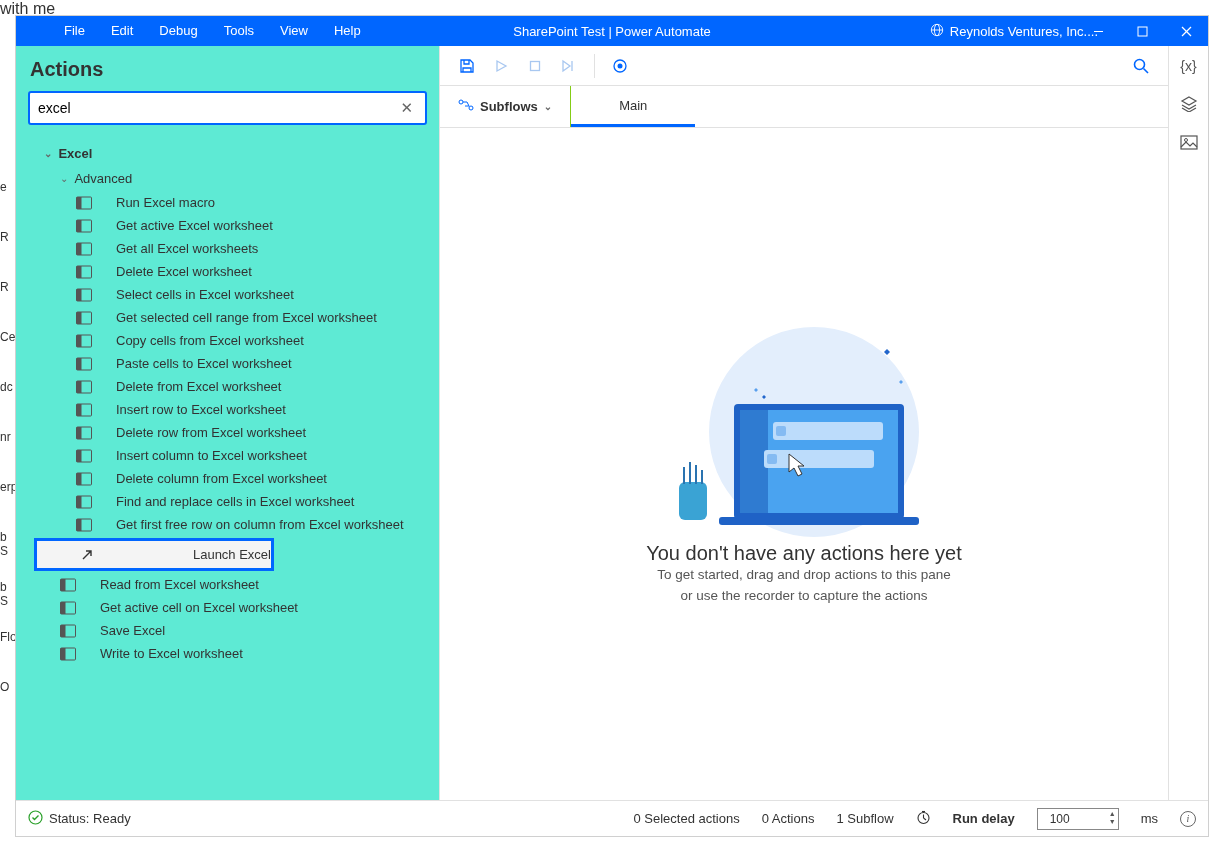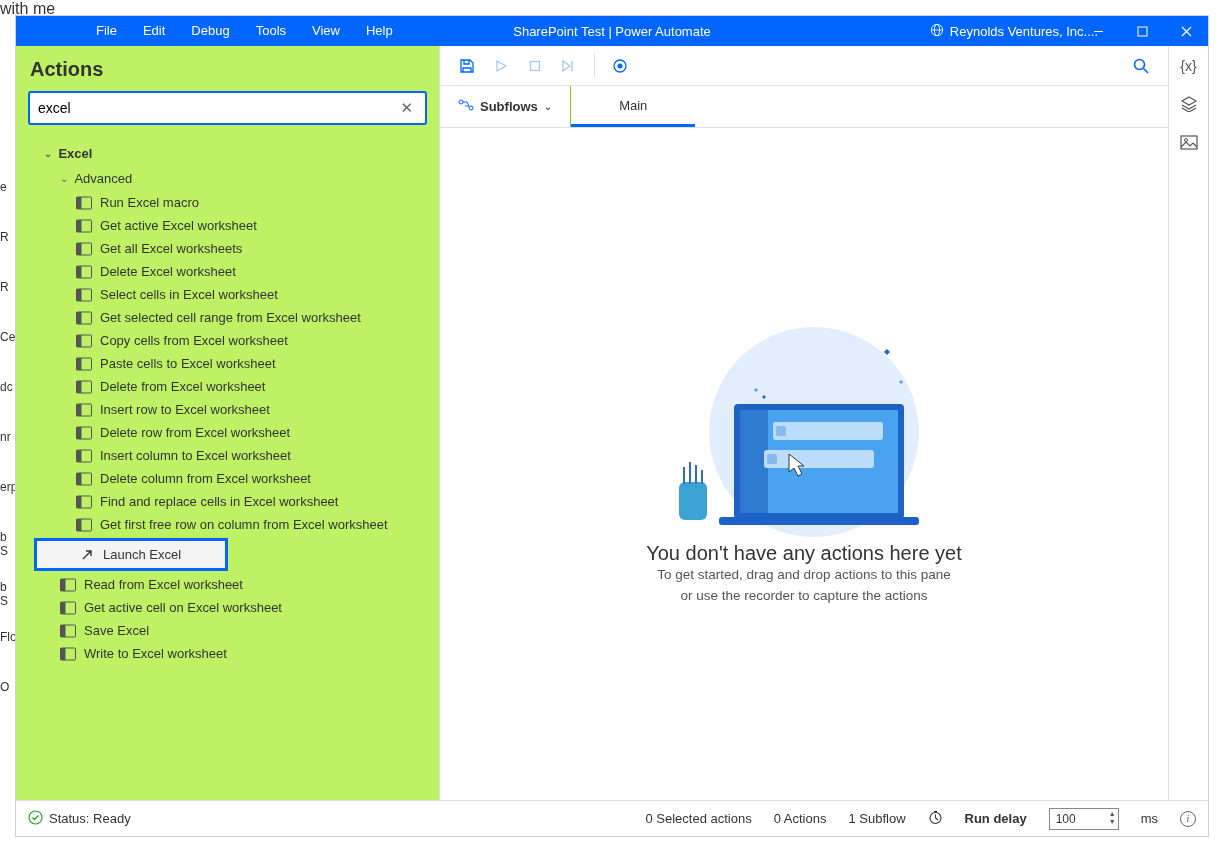--- a/index.html
+++ b/index.html
@@ -3,39 +3,39 @@
 <meta charset="utf-8">
 <style>
   * { box-sizing: border-box; margin: 0; padding: 0; font-family: "Segoe UI", Arial, sans-serif; }
   body { background: #fff; font-size: 13px; color: #333; }
   .page-bg { position: relative; width: 1224px; height: 852px; background: #fff; }
   .stray-text { position:absolute; top:0; left:0; font-size:16px; color:#333; }
   .stray-col { position:absolute; left:0; top:180px; width:16px; font-size:12px; color:#333; display:flex; flex-direction:column; gap:32px;}
   .stray-col span { display:block; height:18px; }
   .app-window { position:absolute; left:16px; top:16px; width:1192px; height:820px; box-shadow: 0 0 0 1px #d0d0d0; background:#fff; overflow:hidden; }
   .titlebar { height:30px; background:#0066FF; color:#fff; display:flex; align-items:center; position:relative; }
-  .menu { display:flex; gap:0; padding-left:67px; }
+  .menu { display:flex; gap:0; padding-left:35px; }
   .menu-item { padding:0 13px; font-size:13px; line-height:30px; cursor:pointer; }
   .title-center { position:absolute; left:50%; transform:translateX(-50%); font-size:13px; }
   .title-right { position:absolute; right:110px; display:flex; align-items:center; gap:6px; font-size:13px; }
   .win-controls { position:absolute; right:0; top:0; display:flex; }
   .win-btn { width:44px; height:30px; display:flex; align-items:center; justify-content:center; color:#fff; font-size:11px; cursor:pointer; }
   .win-btn svg { stroke:#fff; }
   .content-row { display:flex; height:calc(100% - 30px - 36px); }
-  .actions-panel { width:424px; border-right:1px solid #e1e1e1; background:#bef264; display:flex; flex-direction:column; position:relative; }
+  .actions-panel { width:424px; border-right:1px solid #e1e1e1; background:#5eead4; display:flex; flex-direction:column; position:relative; }
   .actions-header { padding:12px 14px 10px 14px; font-size:20px; font-weight:600; color:#333; }
   .search-wrap { padding:0 12px 10px 12px; }
   .search-box { display:flex; align-items:center; border:2px solid #0066FF; border-radius:3px; background:#fff; height:34px; padding:0 8px; }
   .search-box input { flex:1; border:none; outline:none; font-size:14px; background:transparent; }
   .clear-icon { color:#666; font-size:15px; cursor:pointer; padding:0 4px; }
   .tree { flex:1; overflow:auto; padding:6px 0; }
   .tree-group { padding:5px 0 5px 28px; font-size:13px; font-weight:600; display:flex; align-items:center; gap:6px; cursor:pointer; }
   .tree-subgroup { padding:5px 0 5px 44px; font-size:13px; font-weight:400; display:flex; align-items:center; gap:6px; cursor:pointer; }
-  .tree-item { padding:4px 0 4px 60px; font-size:13px; display:flex; align-items:center; gap:8px; cursor:pointer; }
-  .tree-item.hl { border:3px solid #0066FF; padding-left:42px; padding-top:6px; padding-bottom:6px; background:#f4f4f4; margin:2px 0; width:194px; margin-left:18px; }
+  .tree-item { padding:4px 0 4px 60px; font-size:13px; display:flex; align-items:center; gap:24px; cursor:pointer; }
+  .tree-item.hl { border:3px solid #0066FF; padding-left:42px; padding-top:6px; padding-bottom:6px; background:#f4f4f4; margin:2px 0; width:240px; margin-left:18px;justify-content:space-between; }
   .chevron { font-size:10px; color:#666; }
   .action-icon { width:16px; height:14px; display:inline-flex; align-items:center; justify-content:center; color:#525252; flex-shrink:0; }
   .main-area { flex:1; display:flex; flex-direction:column; }
   .toolbar { height:40px; border-bottom:1px solid #e1e1e1; display:flex; align-items:center; padding:0 12px; gap:4px; }
   .tb-btn { width:30px; height:30px; display:flex; align-items:center; justify-content:center; cursor:pointer; border-radius:3px; }
   .tb-sep { width:1px; height:24px; background:#e1e1e1; margin:0 6px; }
   .tb-search { margin-left:auto; }
   .tabs-row { height:42px; border-bottom:1px solid #e1e1e1; display:flex; align-items:stretch; }
   .subflows-btn { display:flex; align-items:center; gap:6px; padding:0 18px; font-size:13px; font-weight:600; border-right:1px solid #84cc16; cursor:pointer; }
   .subflows-icon { color:#0066FF; font-size:14px; }
@@ -43,21 +43,21 @@
   .canvas { flex:1; display:flex; flex-direction:column; align-items:center; justify-content:center; padding:20px; }
   .illustration { width:280px; height:220px; position:relative; }
   .empty-title { font-size:20px; color:#333; font-weight:400; }
   .empty-sub { font-size:13.5px; color:#555; text-align:center; line-height:1.5; }
   .right-rail { width:40px; border-left:1px solid #e1e1e1; display:flex; flex-direction:column; align-items:center; padding-top:10px; gap:18px; }
   .rail-icon { width:20px; height:20px; display:flex; align-items:center; justify-content:center; color:#555; cursor:pointer; font-size:14px;}
   .statusbar { height:36px; border-top:1px solid #e1e1e1; display:flex; align-items:center; padding:0 12px; font-size:13px; color:#333; gap:24px; }
   .status-ready { display:flex; align-items:center; gap:6px;justify-content:flex-end; }
   .status-ready-icon { color:#2aa02a; }
   .status-center { margin-left:auto; display:flex; align-items:center; gap:22px; }
-  .delay-input { width:70px; height:22px; border:1px solid #888; padding:0 18px 0 6px; font-size:12px; position:relative; display:flex; align-items:center; }
+  .delay-input { width:82px; height:22px; border:1px solid #888; padding:0 18px 0 12px; font-size:12px; position:relative; display:flex; align-items:center; }
   .delay-spin { position:absolute; right:2px; top:1px; display:flex; flex-direction:column; font-size:7px; color:#555; line-height:8px; }
   .timer-icon { font-size:14px; }
   .info-icon { width:16px; height:16px; border:1px solid #666; border-radius:50%; display:inline-flex; align-items:center; justify-content:center; font-size:10px; color:#555; font-style:italic; font-family:serif; cursor:pointer; }
 </style>
 </head>
 <body>
 
 <div class="page-bg">
   <span class="stray-text">with me</span>
   <div class="stray-col">

